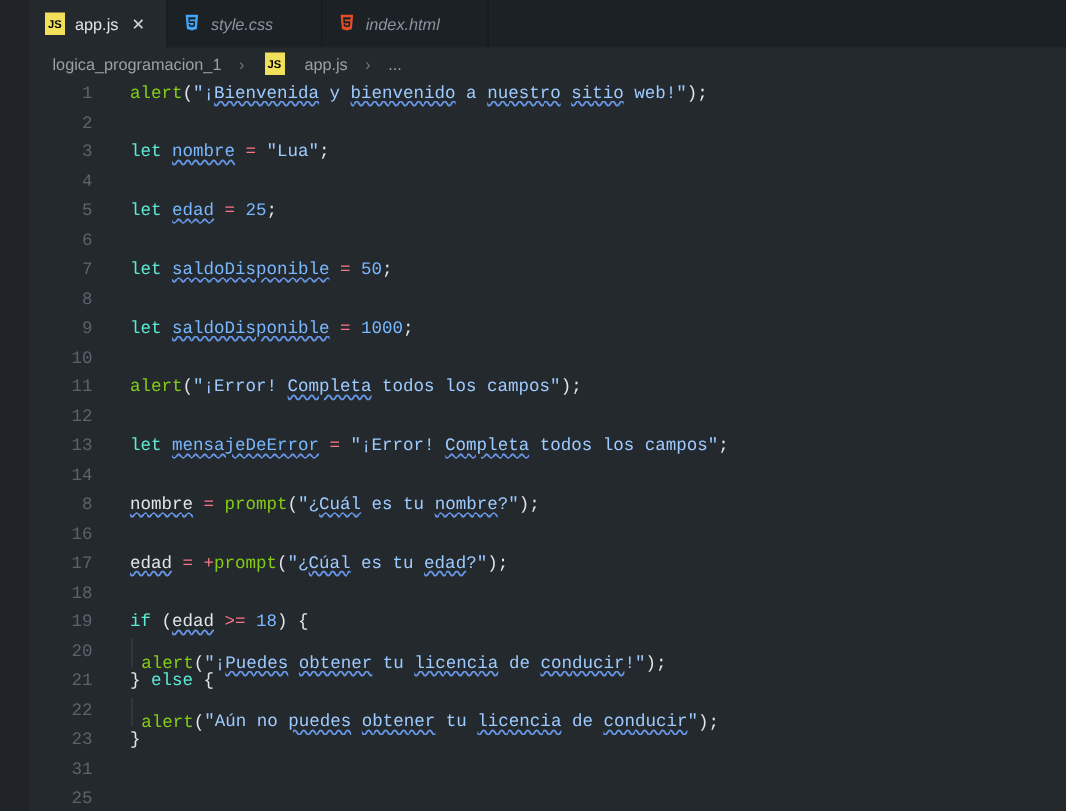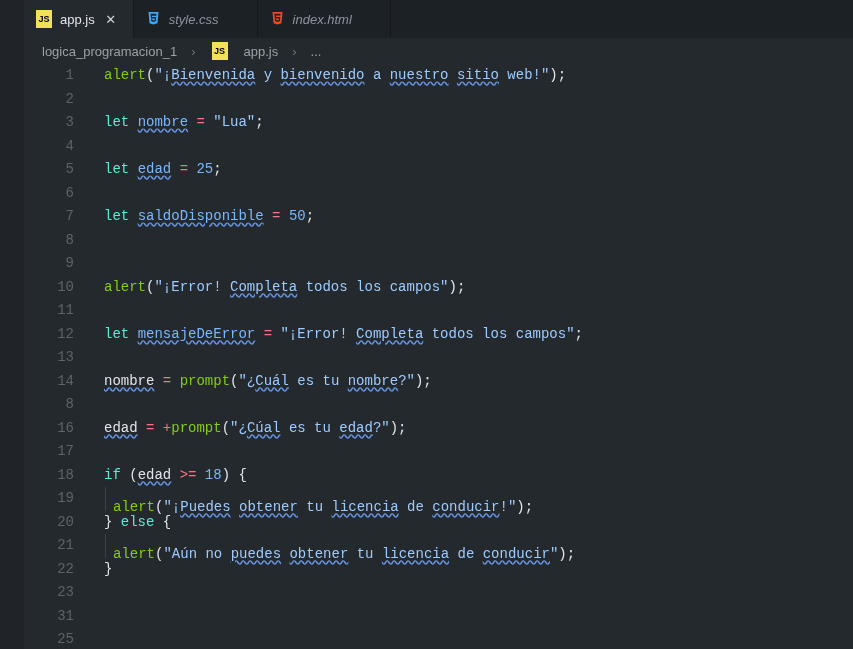--- a/index.html
+++ b/index.html
@@ -199,20 +199,21 @@
     </div>
     <div class="code-lines">
       <div><span class="fn">alert</span><span class="pn">(</span><span class="str">"¡<span class="u">Bienvenida</span> y <span class="u">bienvenido</span> a <span class="u">nuestro</span> <span class="u">sitio</span> web!"</span><span class="pn">);</span></div>
       <div></div>
       <div><span class="kw">let</span> <span class="def u">nombre</span> <span class="op">=</span> <span class="str">"Lua"</span><span class="pn">;</span></div>
       <div></div>
       <div><span class="kw">let</span> <span class="def u">edad</span> <span class="op">=</span> <span class="num">25</span><span class="pn">;</span></div>
       <div></div>
       <div><span class="kw">let</span> <span class="def u">saldoDisponible</span> <span class="op">=</span> <span class="num">50</span><span class="pn">;</span></div>
       <div></div>
+      <div><span class="kw">let</span> <span class="def u">saldoDisponible</span> <span class="op">=</span> <span class="num">1000</span><span class="pn">;</span></div>
       <div></div>
       <div><span class="fn">alert</span><span class="pn">(</span><span class="str"><span>"¡Error! </span><span class="u">Completa</span><span> todos los campos"</span></span><span class="pn">);</span></div>
       <div></div>
       <div><span class="kw">let</span> <span class="def u">mensajeDeError</span> <span class="op">=</span> <span class="str"><span>"¡Error! </span><span class="u">Completa</span><span> todos los campos"</span></span><span class="pn">;</span></div>
       <div></div>
       <div><span class="var u">nombre</span> <span class="op">=</span> <span class="fn">prompt</span><span class="pn">(</span><span class="str"><span>"¿</span><span class="u">Cuál</span><span> es tu </span><span class="u">nombre</span><span>?"</span></span><span class="pn">);</span></div>
       <div></div>
       <div><span class="var u">edad</span> <span class="op">=</span> <span class="op">+</span><span class="fn">prompt</span><span class="pn">(</span><span class="str"><span>"¿</span><span class="u">Cúal</span><span> es tu </span><span class="u">edad</span><span>?"</span></span><span class="pn">);</span></div>
       <div></div>
       <div><span class="kw">if</span> <span class="pn">(</span><span class="var u">edad</span> <span class="op">&gt;=</span> <span class="num">18</span><span class="pn">) {</span></div>

